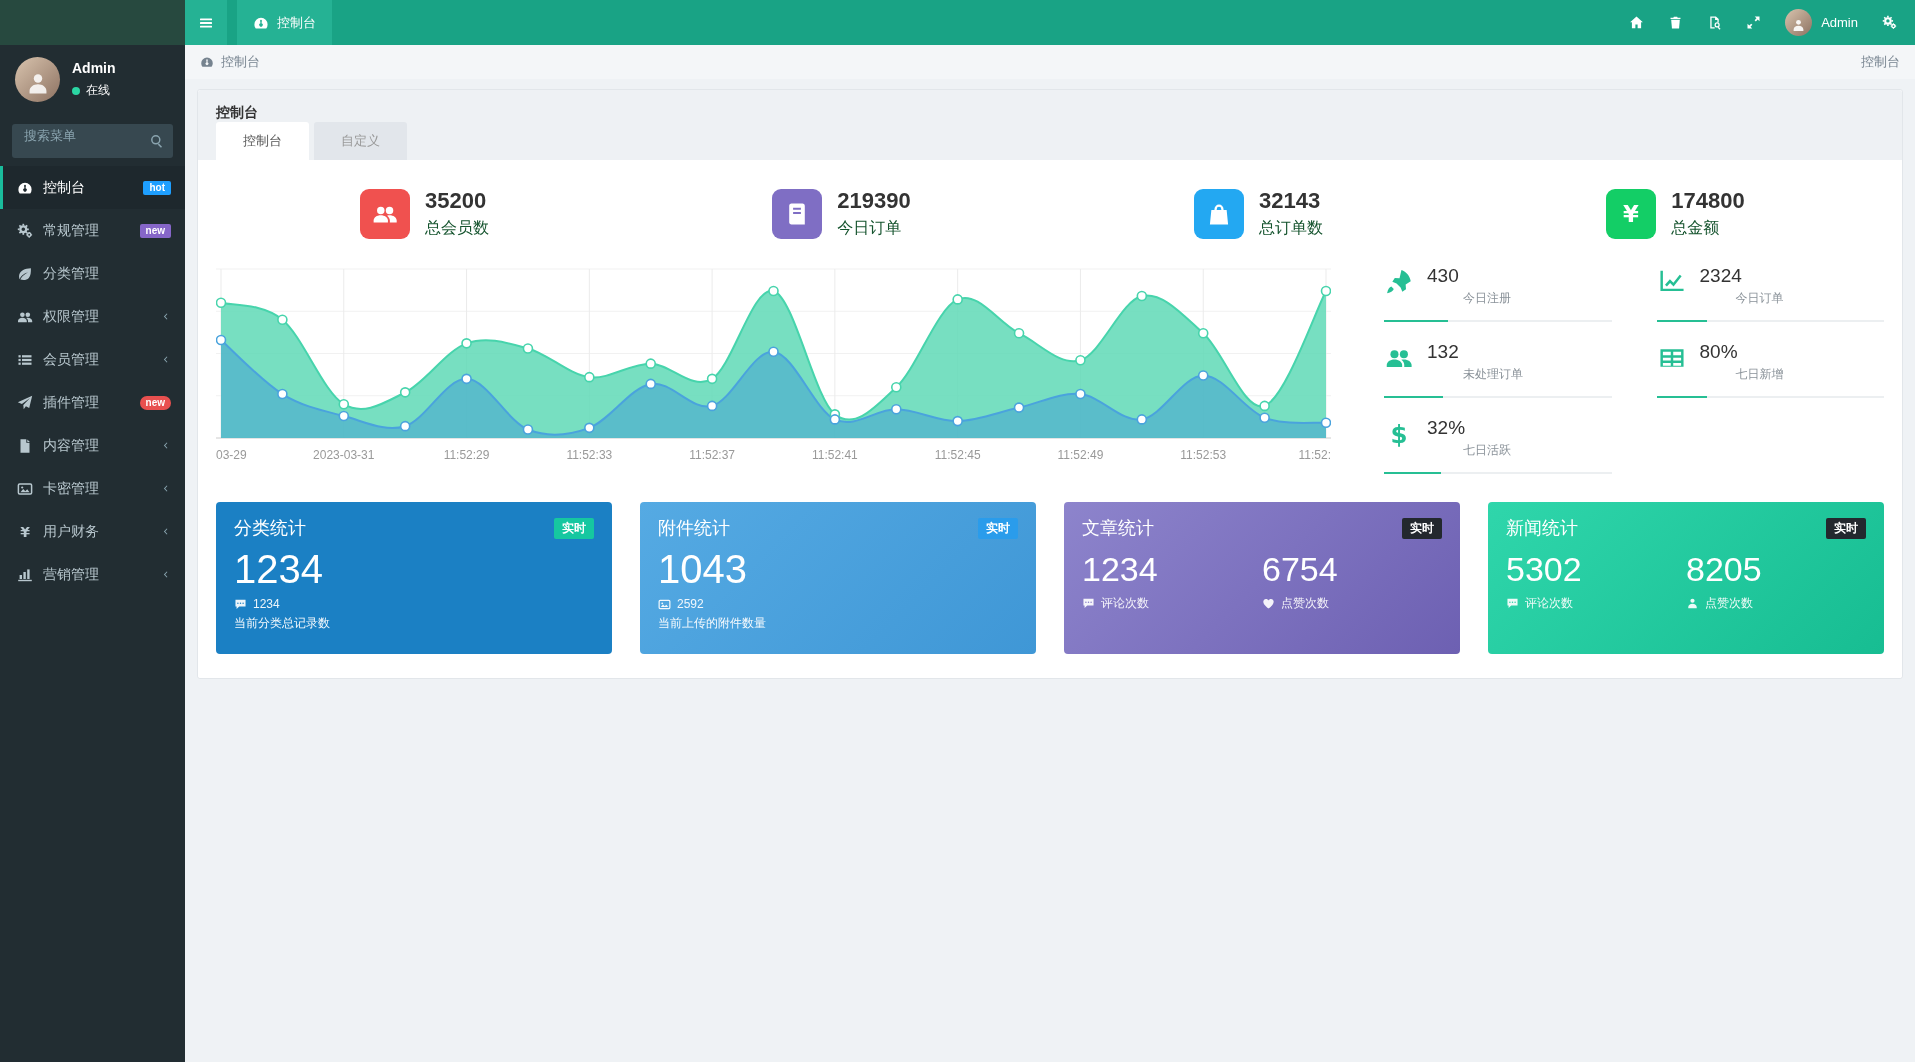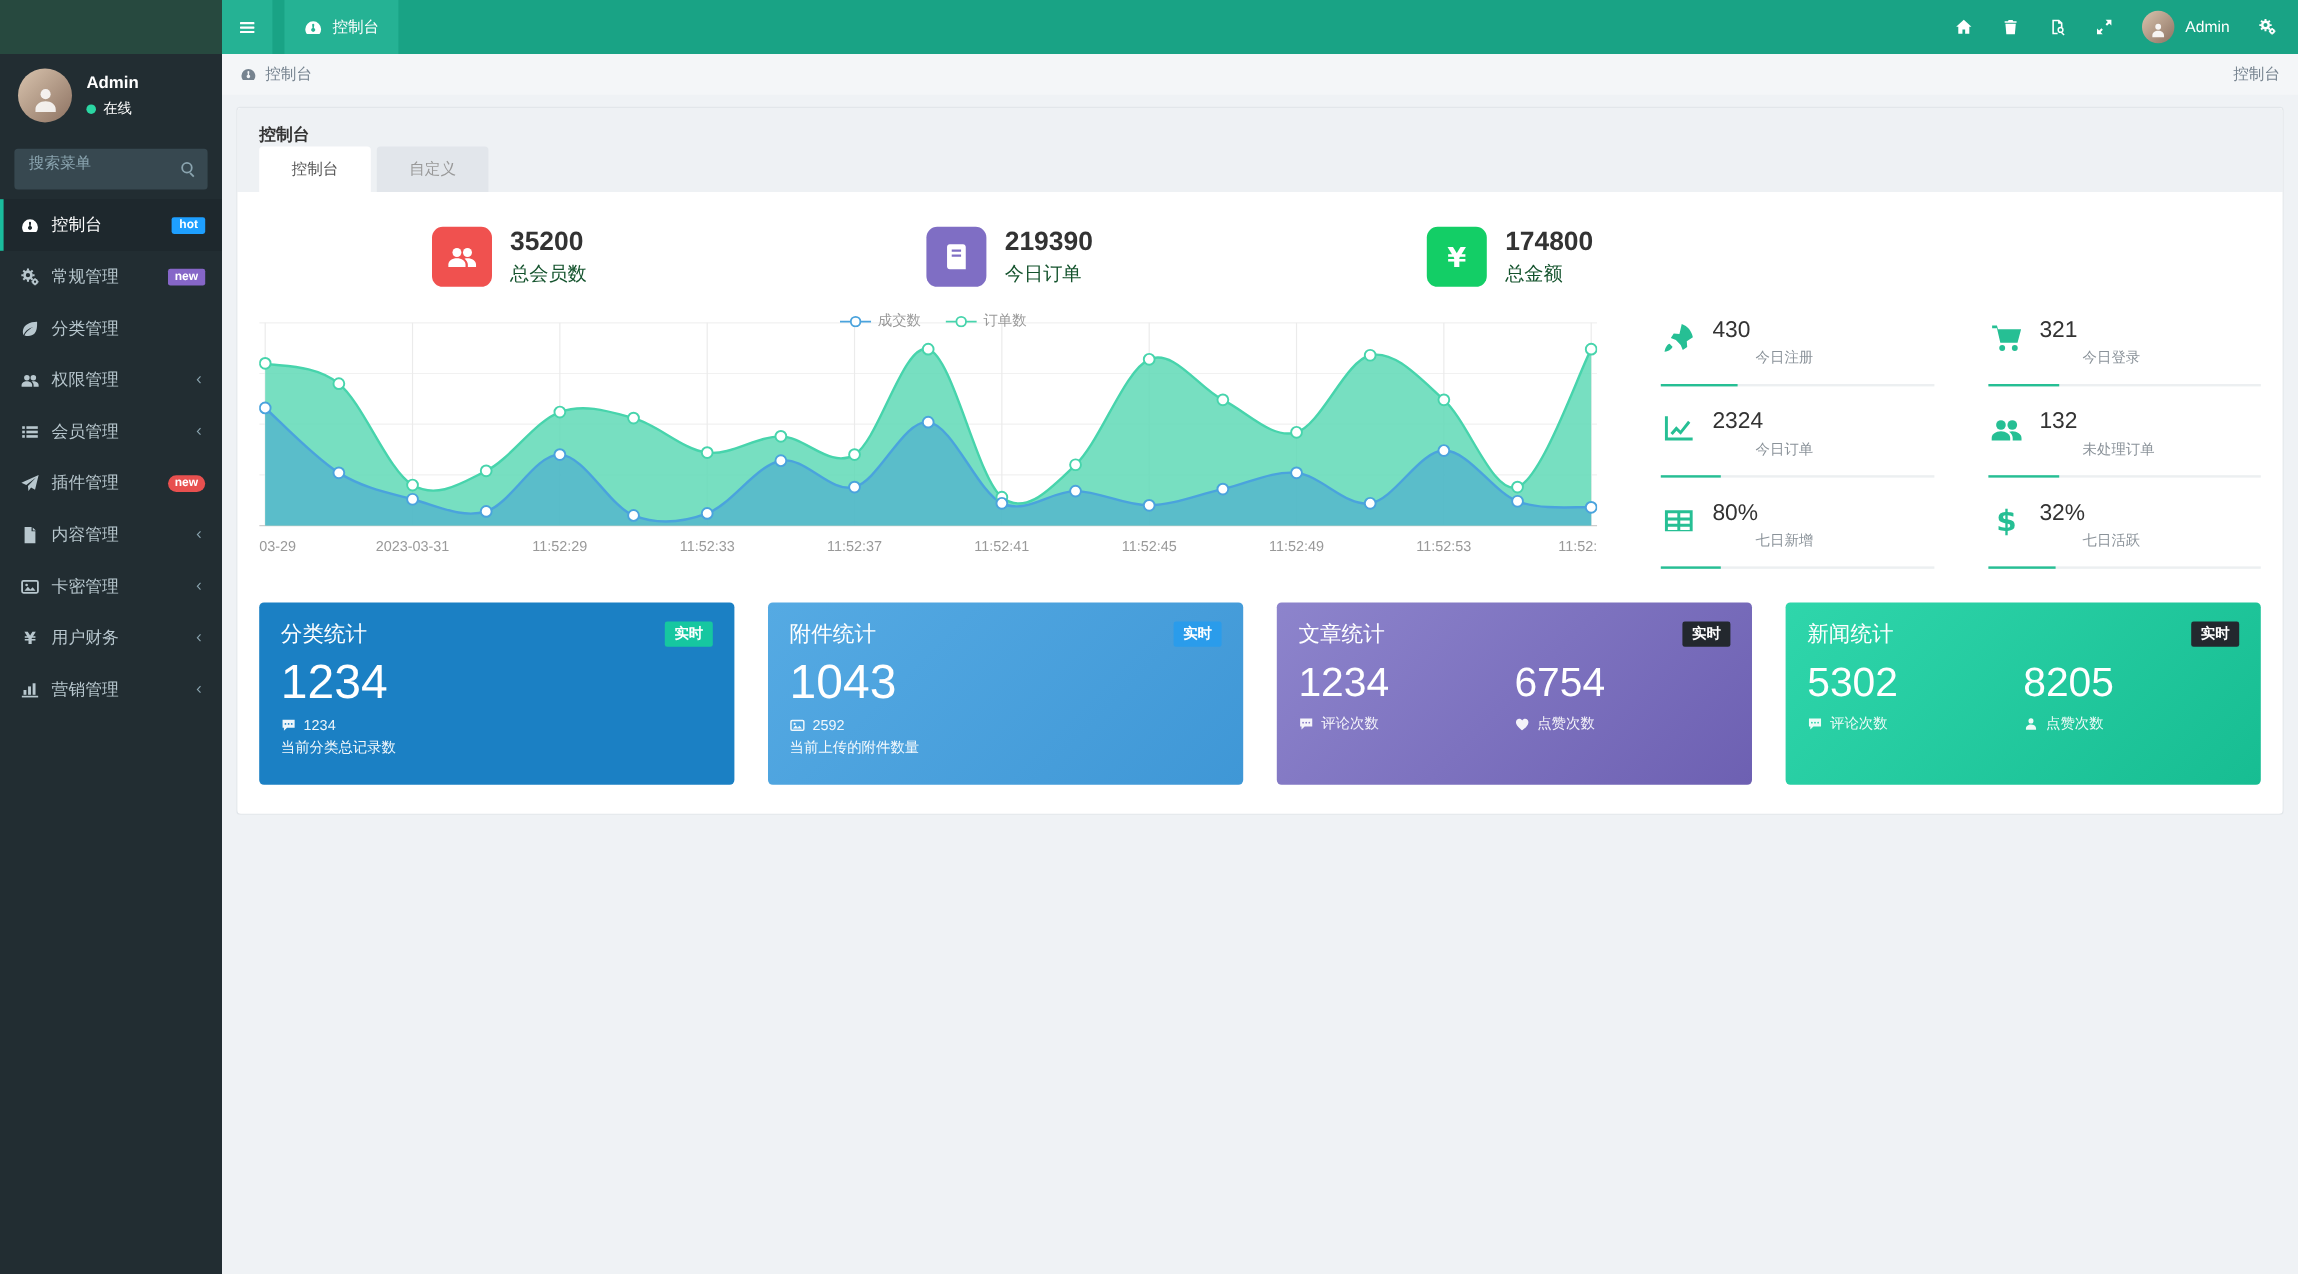--- a/index.html
+++ b/index.html
@@ -399,51 +399,48 @@
                     <path fill-rule="evenodd" d="M3.2 1.6h8.2c.8 0 1.4.6 1.4 1.4v11.4H4.6c-.8 0-1.4-.6-1.4-1.4V3c0-.8.6-1.4 1.4-1.4zm2.4 2.6v1.2h4.8V4.2zm0 2.6v1.2h4.8V6.8z"></path>
                   </svg>
                 </span>
               </div>
               <div>
                 <div class="stat-val">219390</div>
                 <div class="stat-lbl">今日订单</div>
               </div>
             </div>
             <div class="stat">
+              <div class="stat-ic" style="background: rgb(35, 168, 242);">
+                <span class="icon">
+                  <svg viewBox="0 0 16 16" fill="currentColor">
+                    <path fill-rule="evenodd" d="M5.2 5.6V5a2.8 2.8 0 0 1 5.6 0v.6h1.9l.9 8.8H2.4l.9-8.8zm1.4 0h2.8V5a1.4 1.4 0 0 0-2.8 0z"></path>
+                  </svg>
+                </span>
+              </div>
+              <div>
+                <div class="stat-val">32143</div>
+                <div class="stat-lbl">总订单数</div>
+              </div>
+            </div>
+            <div class="stat">
               <div class="stat-ic" style="background: rgb(19, 206, 102);">
                 <span class="icon">
                   <svg viewBox="0 0 16 16" fill="currentColor">
                     <text x="8" y="13" text-anchor="middle" font-size="14" font-weight="bold" font-family="DejaVu Sans, sans-serif" fill="currentColor">¥</text>
                   </svg>
                 </span>
               </div>
               <div>
                 <div class="stat-val">174800</div>
                 <div class="stat-lbl">总金额</div>
               </div>
             </div>
           </div>
         <div class="mid-row">
           <div class="chart-wrap">
-            <div class="chart-legend">
-                <span class="lg-item">
-                  <svg width="26" height="10">
-                    <line x1="0" y1="5" x2="26" y2="5" stroke="#4aa3dd" stroke-width="1.5"></line>
-                    <circle cx="13" cy="5" r="4" fill="#fff" stroke="#4aa3dd" stroke-width="1.5"></circle>
-                  </svg>
-                  <span>成交数</span>
-                </span>
-                <span class="lg-item">
-                  <svg width="26" height="10">
-                    <line x1="0" y1="5" x2="26" y2="5" stroke="#47d4ac" stroke-width="1.5"></line>
-                    <circle cx="13" cy="5" r="4" fill="#fff" stroke="#47d4ac" stroke-width="1.5"></circle>
-                  </svg>
-                  <span>订单数</span>
-                </span>
-              </div>
             <svg id="chart-svg" width="1115" height="205">
                 <line x1="0" y1="6" x2="1115" y2="6" stroke="#f1f1f1"></line>
                 <line x1="0" y1="48.25" x2="1115" y2="48.25" stroke="#f1f1f1"></line>
                 <line x1="0" y1="90.5" x2="1115" y2="90.5" stroke="#f1f1f1"></line>
                 <line x1="0" y1="132.75" x2="1115" y2="132.75" stroke="#f1f1f1"></line>
                 <line x1="5" y1="6" x2="5" y2="175" stroke="#ebebeb"></line>
                 <line x1="127.77777777777777" y1="6" x2="127.77777777777777" y2="175" stroke="#ebebeb"></line>
                 <line x1="250.55555555555554" y1="6" x2="250.55555555555554" y2="175" stroke="#ebebeb"></line>
                 <line x1="373.3333333333333" y1="6" x2="373.3333333333333" y2="175" stroke="#ebebeb"></line>
                 <line x1="496.1111111111111" y1="6" x2="496.1111111111111" y2="175" stroke="#ebebeb"></line>
@@ -517,34 +514,20 @@
                 </span>
                 <div>
                   <div class="ms-val">430</div>
                   <div class="ms-lbl">今日注册</div>
                 </div>
                 <span class="ms-bar" style="width: 28%;"></span>
               </div>
               <div class="ms">
                 <span class="ms-ic icon">
                   <svg viewBox="0 0 16 16" fill="currentColor">
-                    <path d="M1.2 1.8h2.3l.5 1.9H15l-1.7 6.4H5.1L3.5 3.2H1.2z"></path>
-                    <circle cx="6" cy="12.6" r="1.4"></circle>
-                    <circle cx="12" cy="12.6" r="1.4"></circle>
-                  </svg>
-                </span>
-                <div>
-                  <div class="ms-val">321</div>
-                  <div class="ms-lbl">今日登录</div>
-                </div>
-                <span class="ms-bar" style="width: 26%;"></span>
-              </div>
-              <div class="ms">
-                <span class="ms-ic icon">
-                  <svg viewBox="0 0 16 16" fill="currentColor">
                     <path d="M1.4 1.6v11.6h13.2v-1.4H2.8V1.6z"></path>
                     <path d="M4 9.6l2.8-3.2 2 2 3.6-4.6 1.1.9-4.6 5.8-2-2-1.8 2.1z"></path>
                   </svg>
                 </span>
                 <div>
                   <div class="ms-val">2324</div>
                   <div class="ms-lbl">今日订单</div>
                 </div>
                 <span class="ms-bar" style="width: 22%;"></span>
               </div>

